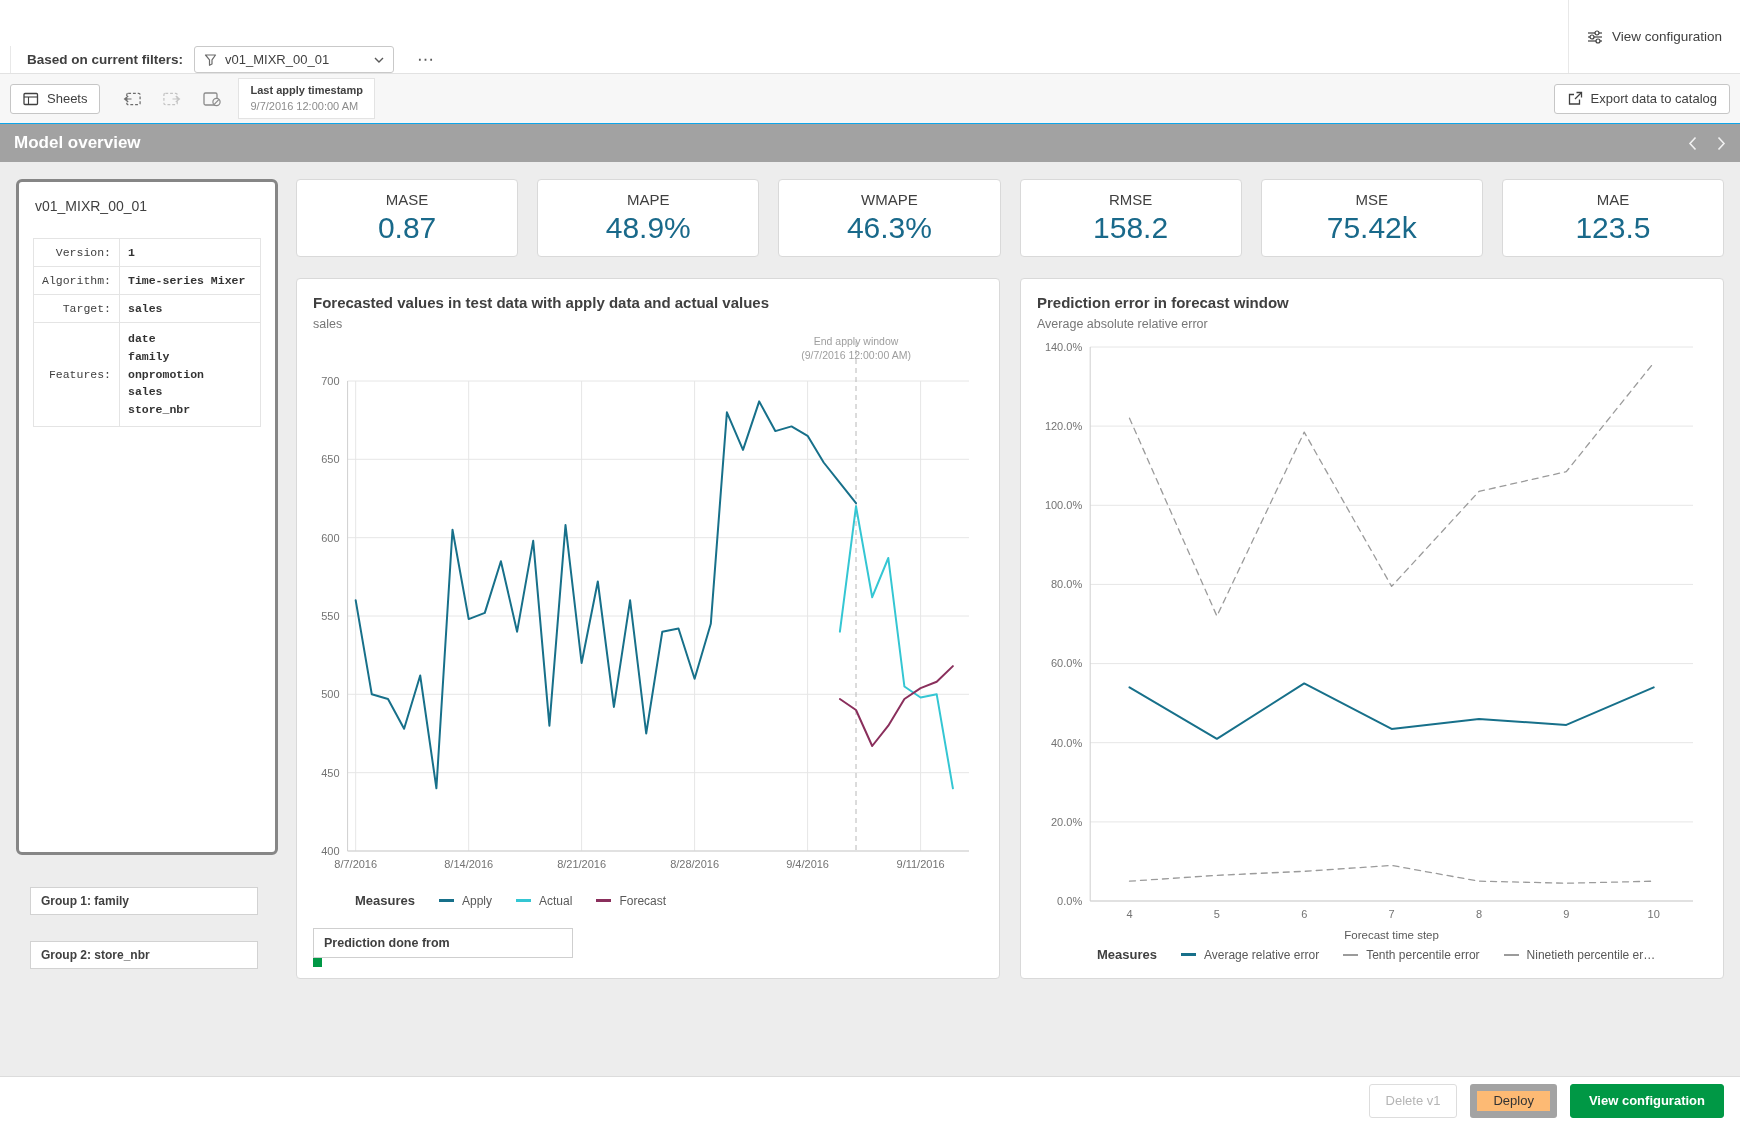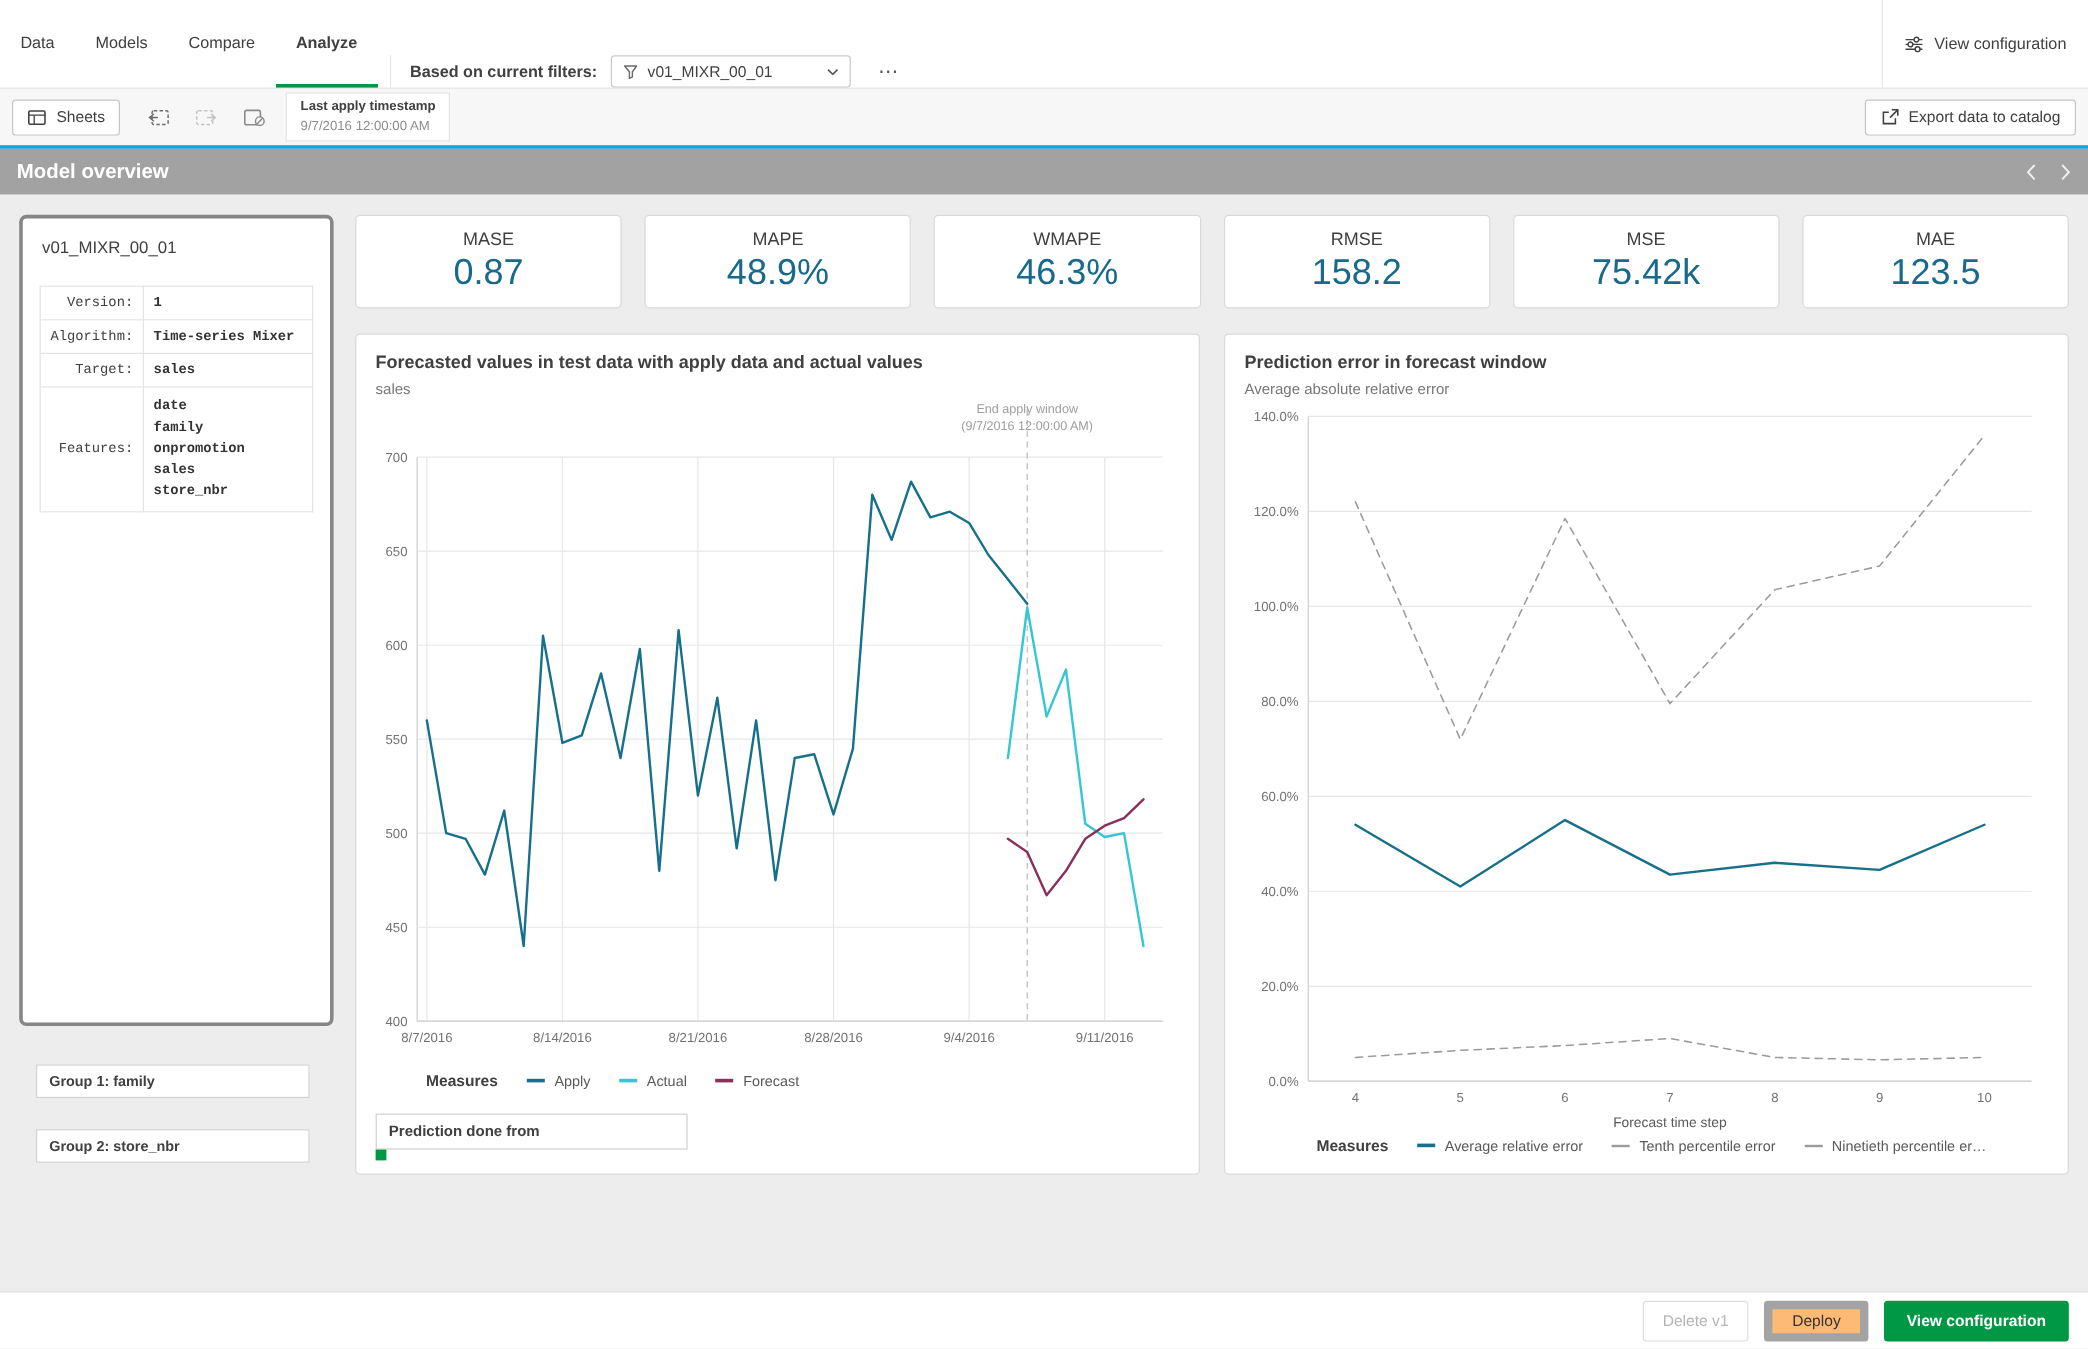--- a/index.html
+++ b/index.html
@@ -20,21 +20,21 @@
   .tab { padding:0 17px; display:flex; align-items:center; font-size:13.5px; color:#404040; border-bottom:3px solid transparent; cursor:pointer; }
   .tab.active { border-bottom-color:var(--accent_green); font-weight:700; }
   .filters-group { display:flex; align-items:center; gap:11px; padding:0 16px; border-left:1px solid #e8e8e8; margin-left:10px;margin-top:46px; }
   .filters-label { font-size:13.5px; font-weight:700; white-space:nowrap; }
   .filter-select { width:200px; height:27px; border:1px solid #c9c9c9; border-radius:3px; background:#fff; display:flex; align-items:center; gap:8px; padding:0 9px; font-size:13px; cursor:pointer; }
   .filter-select .caret { margin-left:auto; }
   .more-btn { display:flex; align-items:center; padding:0 12px; font-size:17px; color:#595959; cursor:pointer; letter-spacing:1px; background:none; border:none; font-family:inherit; }
   .topnav-right { margin-left:auto; border-left:1px solid #e8e8e8; display:flex; align-items:center; gap:9px; padding:0 18px; font-size:13.5px; cursor:pointer; }
 
   
-  .toolbar { flex:0 0 50px; background:#f7f7f7; border-bottom:3px solid #0ea5e9; display:flex; align-items:center; padding:0 10px; gap:0; }
+  .toolbar { flex:0 0 50px; background:#f7f7f7; border-bottom:1px solid #0ea5e9; display:flex; align-items:center; padding:0 10px; gap:0; }
   .btn { background:#fff; border:1px solid #c6c6c6; border-radius:3px; height:30px; display:inline-flex; align-items:center; gap:8px; padding:0 12px; font-size:13px; color:#404040; cursor:pointer; font-family:inherit; }
   .tool-icons { display:flex; gap:8px; margin-left:16px; }
   .icon-btn { width:32px; height:32px; display:flex; align-items:center; justify-content:center; cursor:pointer; background:none; border:none; }
   .timestamp-box { background:#fff; border:1px solid #e3e3e3; padding:4px 11px; margin-left:10px; line-height:1.4; }
   .timestamp-box .t1 { font-size:11px; font-weight:700; color:#404040; }
   .timestamp-box .t2 { font-size:11px; color:#8c8c8c; }
   .toolbar-spacer { flex:1; }
 
   
   .page-header { flex:0 0 38px; background:#a2a2a2; display:flex; align-items:center; color:#fff; padding:0 14px; }
@@ -86,34 +86,20 @@
   .footer { flex:0 0 48px; background:#fff; border-top:1px solid #dcdcdc; display:flex; align-items:center; justify-content:flex-end; gap:13px; padding:0 16px; }
   .fbtn { height:34px; border-radius:3px; font-size:13px; padding:0 16px; cursor:pointer; font-family:inherit; }
   .fbtn.disabled { color:#b5b5b5; background:#fff; border:1px solid #ddd; cursor:default; }
   .fbtn.secondary { color:#333; background:#fdba74; border:7px solid #a3a3a3; }
   .fbtn.primary { color:#fff; background:var(--accent_green); border:1px solid var(--accent_green); font-weight:700; padding:0 18px; }
 </style>
 </head>
 <body>
 
 <div class="topnav">
-  <div class="tabs">
-    <div class="tab">
-        <span>Data</span>
-      </div>
-    <div class="tab">
-        <span>Models</span>
-      </div>
-    <div class="tab">
-        <span>Compare</span>
-      </div>
-    <div class="tab active">
-        <span>Analyze</span>
-      </div>
-  </div>
   <div class="filters-group">
     <span class="filters-label">Based on current filters:</span>
     <div class="filter-select">
       <span>
         <svg width="13" height="13" viewBox="0 0 13 13">
             <path d="M1.5 2h10L8 6.8V11l-2.5 1.3V6.8z" fill="none" stroke="#6b6b6b" stroke-width="1.2" stroke-linejoin="round"></path>
           </svg>
       </span>
       <span>v01_MIXR_00_01</span>
       <span class="caret">

